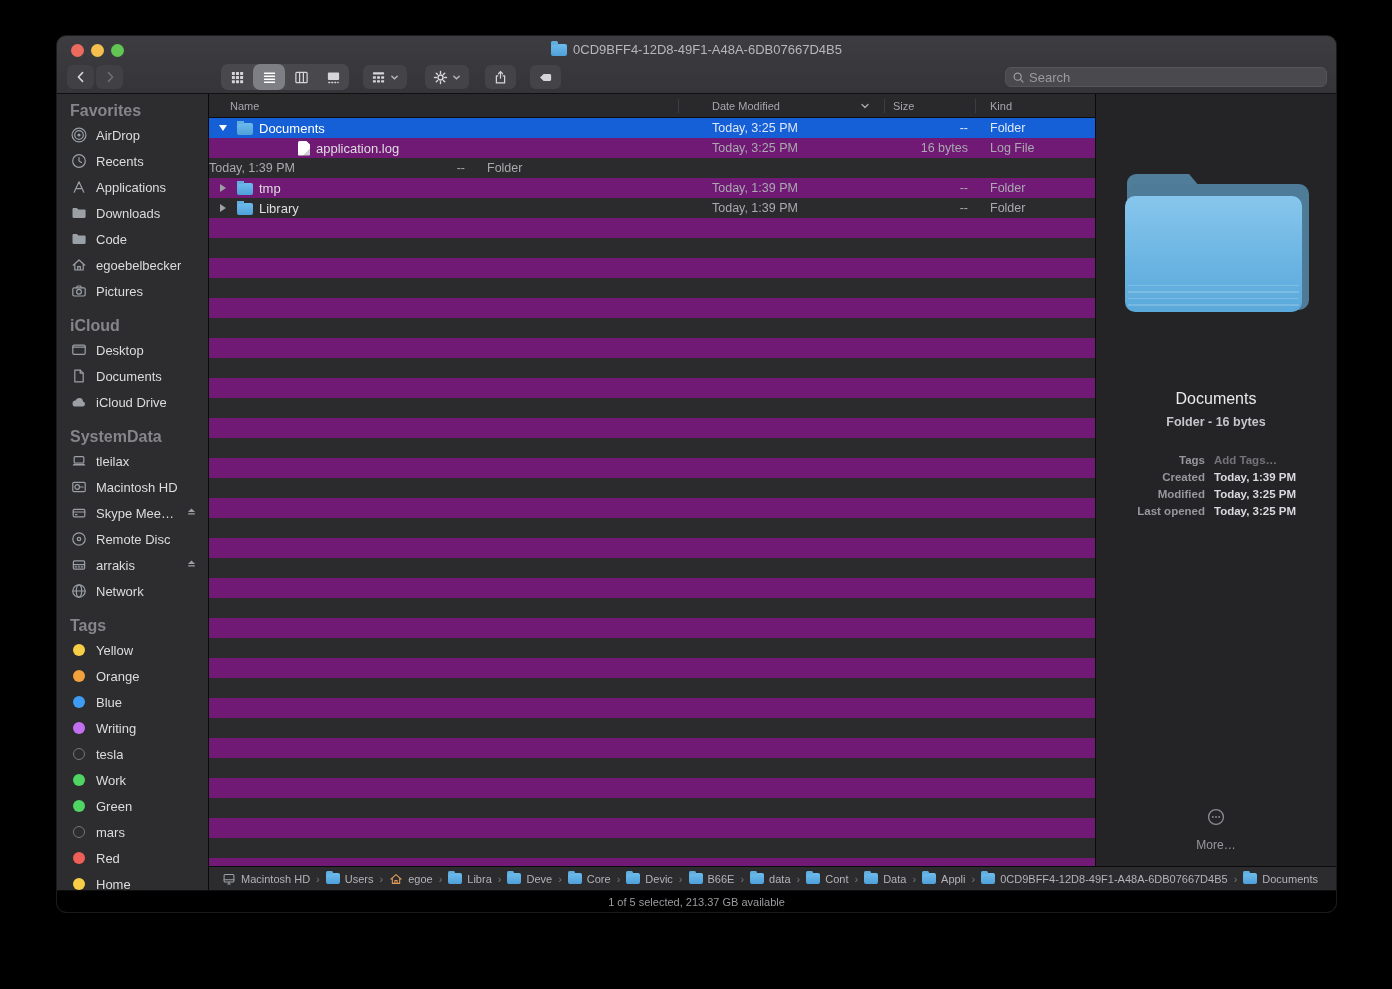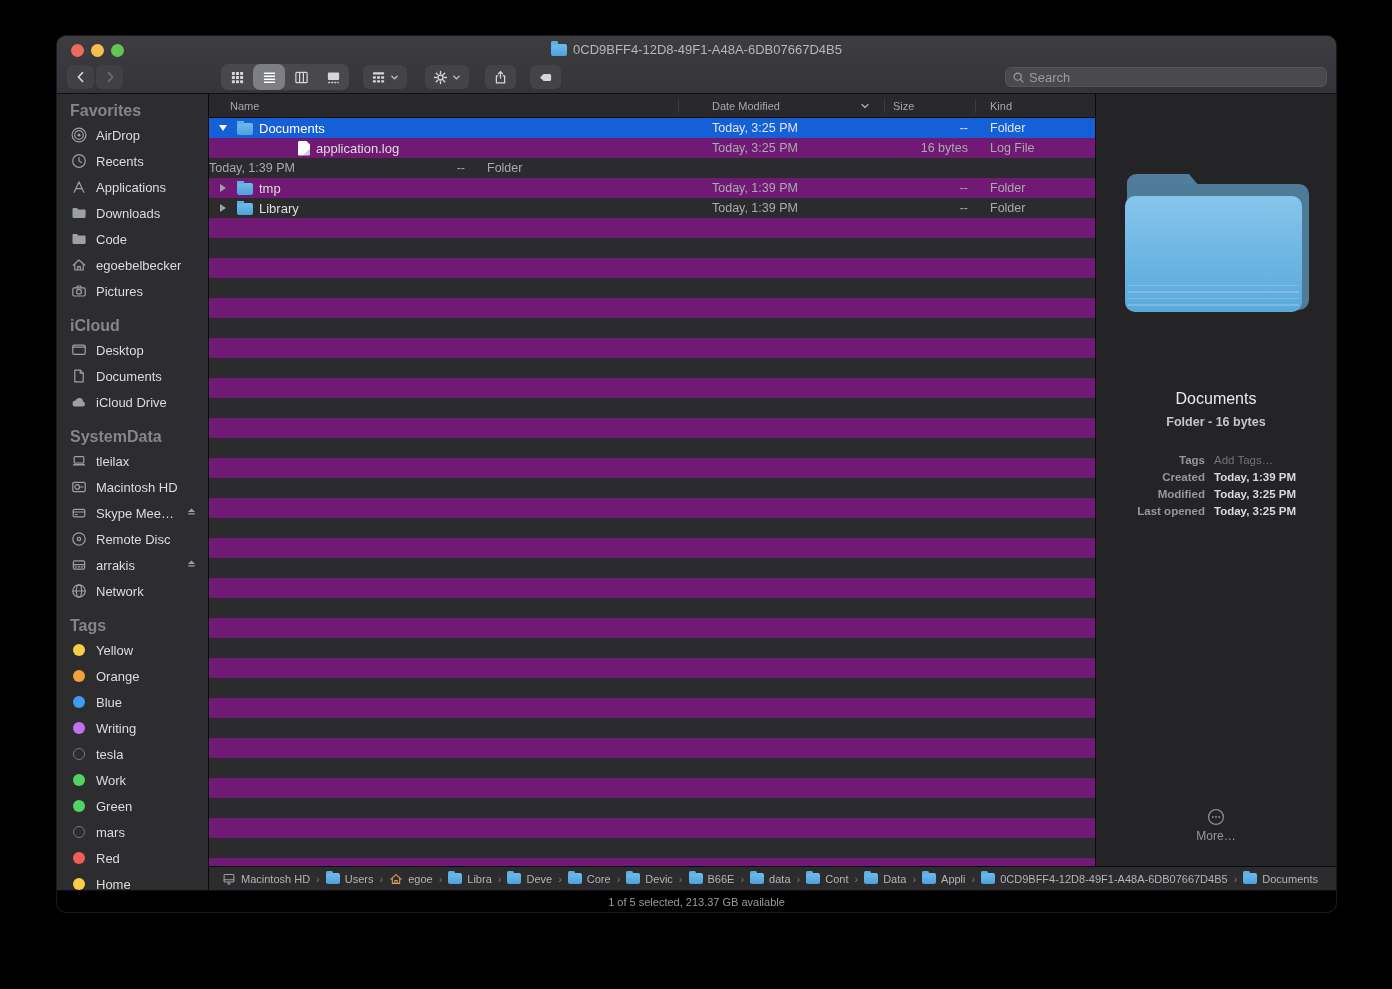--- a/index.html
+++ b/index.html
@@ -100,23 +100,23 @@
               background:linear-gradient(#87c6ec,#6cb5e3 55%,#5aa9db); }
   .bf-front::after { content:""; position:absolute; left:3px; right:3px; bottom:3px; height:24px; opacity:.7;
               background:repeating-linear-gradient(rgba(255,255,255,.25) 0 1.5px,transparent 1.5px 6.5px); }
   .pv-title { position:absolute; top:296px; left:0; right:0; text-align:center; font-size:16px; color:#eaeaec; }
   .pv-sub { position:absolute; top:321px; left:0; right:0; text-align:center; font-size:12.5px;
             font-weight:700; color:#c6c6ca; }
   .pv-meta { position:absolute; top:357px; left:0; right:0; }
   .pv-row { display:flex; height:17px; align-items:center; }
   .pv-label { width:109px; text-align:right; font-weight:700; color:#97979c; flex:none; }
   .pv-value { margin-left:9px; font-weight:700; color:#dadade; white-space:nowrap; }
-  .pv-value.muted { color:#737378; font-weight:400; }
+  .pv-value.muted { color:#737378; font-weight:700; }
   .pv-more { position:absolute; top:714px; left:0; right:0; display:flex; flex-direction:column;
-             align-items:center; gap:3px; color:#98989d; font-size:12px; }
+             align-items:center; gap:12px; color:#98989d; font-size:12px; }
   .pv-more .icon { color:#8b8b90; } .pv-more .icon svg { width:18px; height:18px; }
 
   
   .pathbar { height:24px; flex:none; background:#2c2c2f; border-top:1px solid #0b0b0d; display:flex;
              align-items:center; padding:0 8px 0 13px; font-size:11px; color:#b3b3b8; gap:5px; overflow:hidden; }
   .pseg { display:flex; align-items:center; gap:5px; flex:none; white-space:nowrap; }
   .pseg .mini-folder { width:14px; height:11px; margin:0; }
   .pseg .icon { color:#9ba0a6; } .pseg .icon svg { width:14px; height:14px; }
   .pseg .icon.home-ic { color:#dd9d58; }
   .psep { color:#77777c; margin:0 1px; flex:none; }

